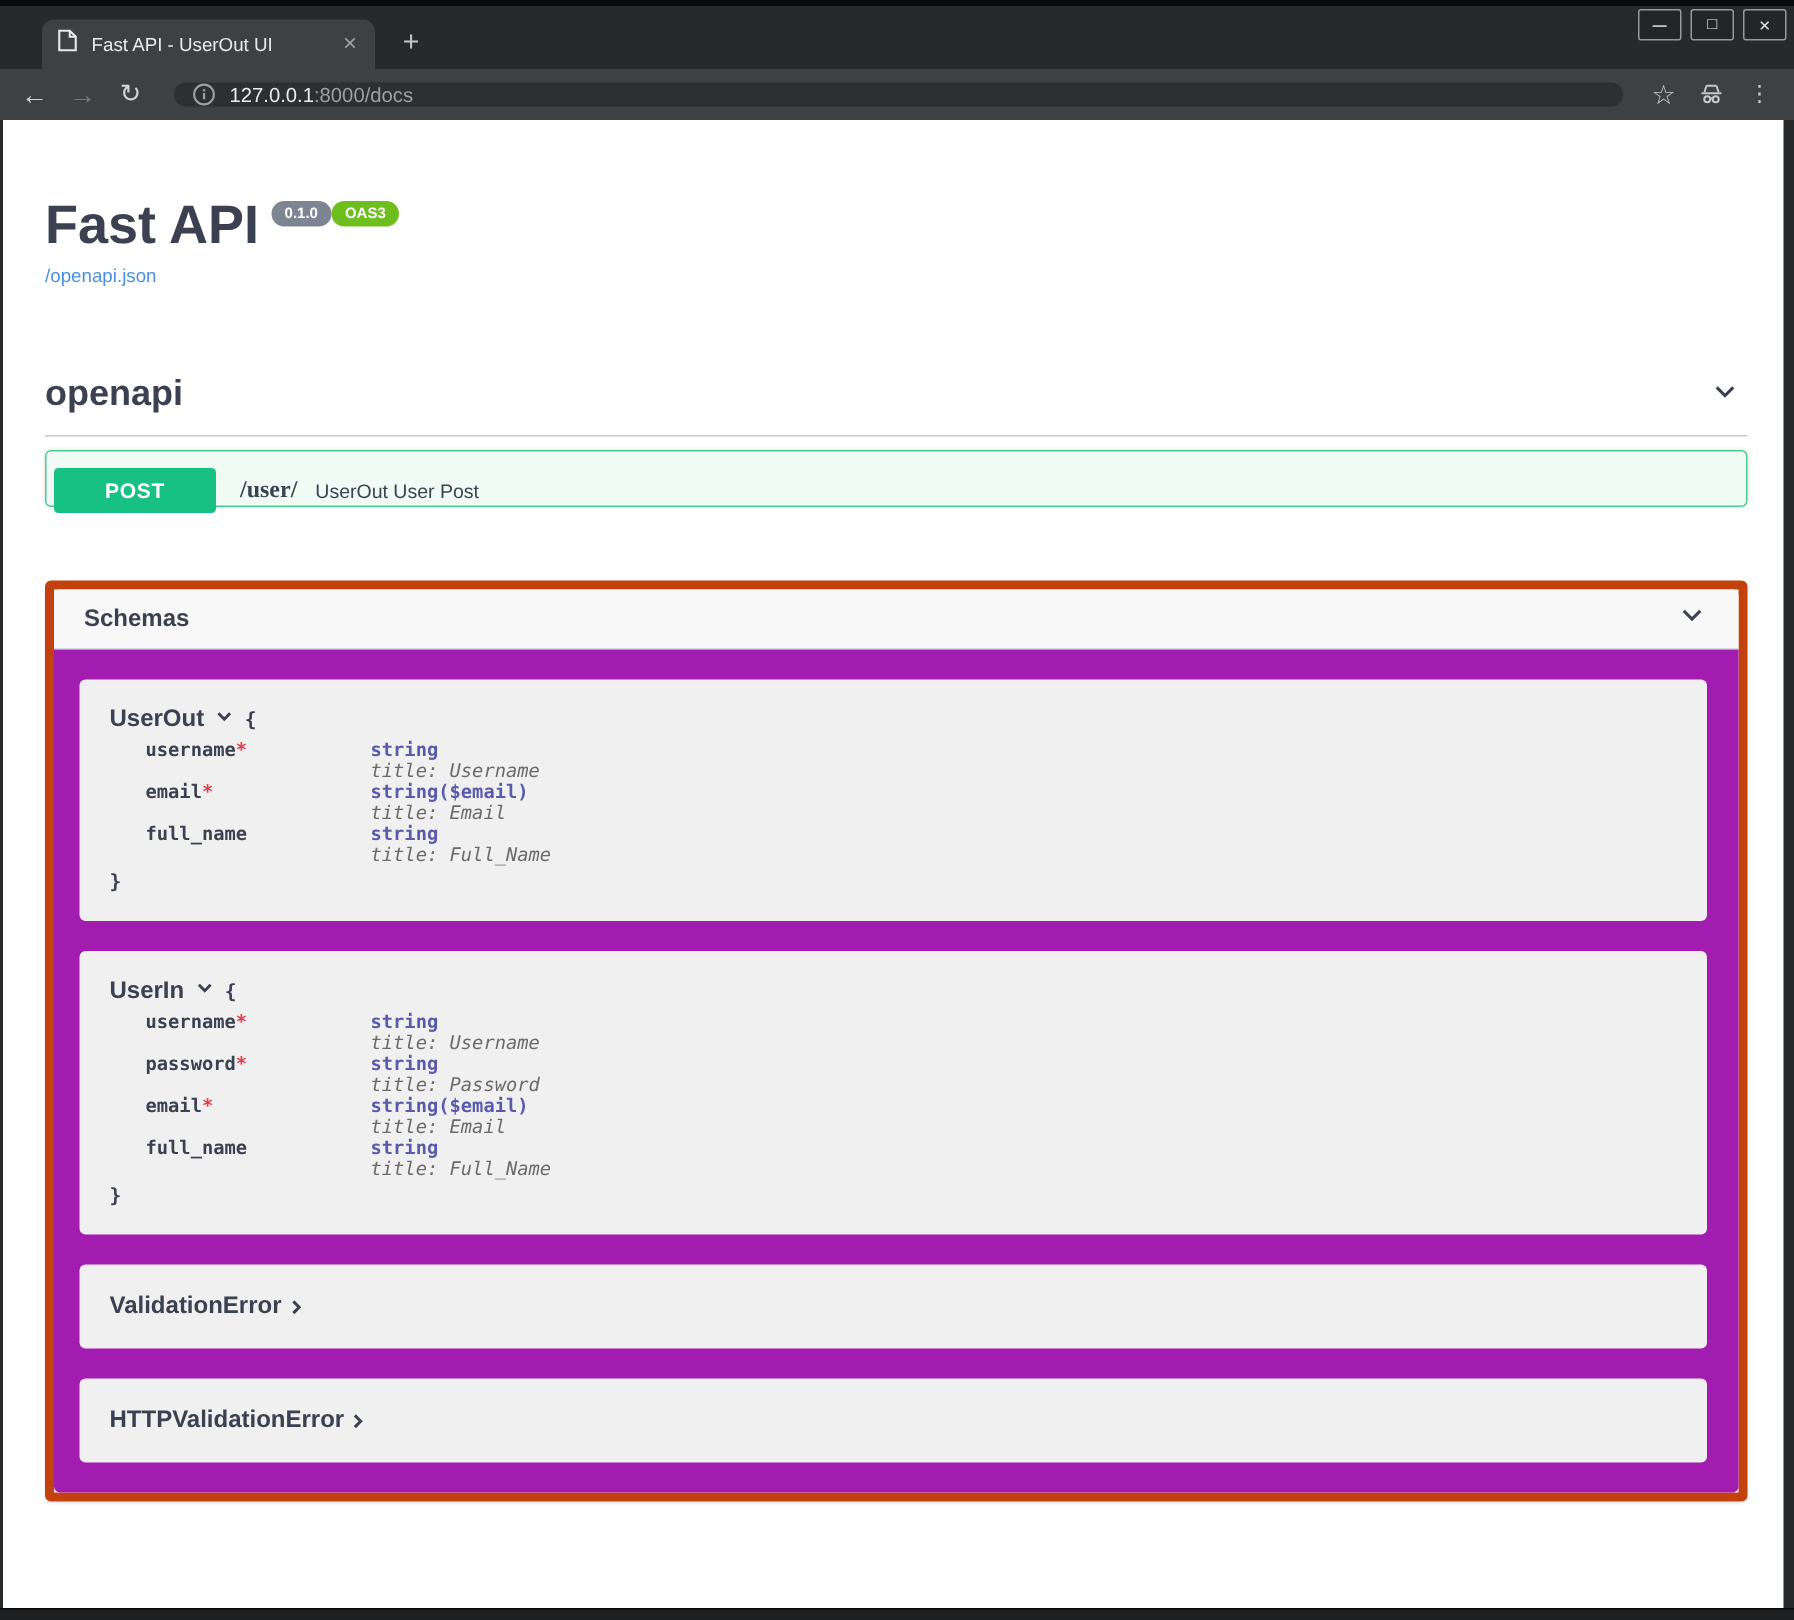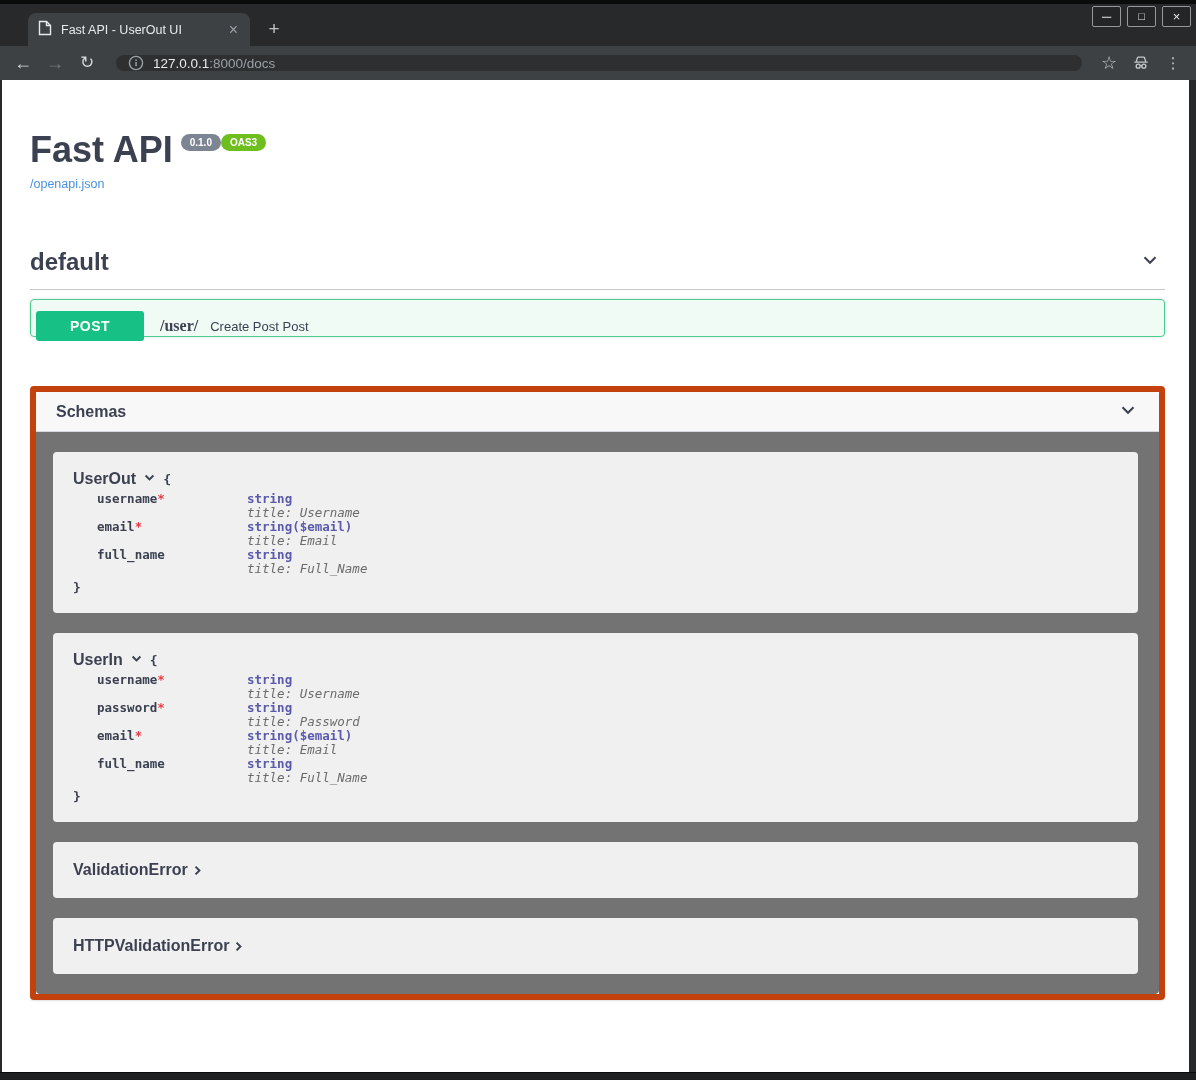--- a/index.html
+++ b/index.html
@@ -60,21 +60,21 @@
              padding:16px 10px 0 5px; cursor:pointer; }
   .method-btn { background:#17c085; color:#fff; font-weight:bold; font-size:14px; border-radius:3px;
                 padding:7px 0; width:108px; text-align:center; letter-spacing:.5px; }
   .op-path { font-family:Liberation Serif, serif; font-weight:bold; font-size:16px; margin-left:16px; color:#3b4151; }
   .op-summary { font-size:13px; margin-left:12px; color:#3b4151; }
 
   .schemas { margin-top:49px; border:6px solid #c2410c; border-radius:4px; box-shadow:0 1px 2px rgba(0,0,0,.12); }
   .schemas-header { height:40px; background:#f8f8f9; border-bottom:1px solid #d5d8dc; border-radius:4px 4px 0 0;
                     display:flex; align-items:center; justify-content:space-between; padding:0 20px; cursor:pointer; }
   .schemas-header h4 { font-size:16px; font-weight:bold; margin:0; color:#3b4151; }
-  .schemas-body { padding:20px 21px 20px 17px; background:#737373; border-radius:0 0 4px 4px; }
+  .schemas-body { padding:20px 21px 20px 17px; background:#a21caf; border-radius:0 0 4px 4px; }
 
   .model-box { background:#f0f0f0; border-radius:4px; margin-bottom:20px; padding:18px 20px; }
   .model-title-row { display:flex; align-items:center; gap:7px; }
   .model-title { font-size:16px; font-weight:bold; color:#3b4151; cursor:pointer; }
   .brace { font-family:"DejaVu Sans Mono", monospace; font-weight:bold; font-size:13px; color:#3b4151; }
   .close-brace { display:block; margin-top:4px; }
 
   .props { margin:4px 0 0 24px; border-spacing:0; }
   .props td { padding:0 0 0 0; vertical-align:top; }
   .prop-name-cell { width:150px; font-family:"DejaVu Sans Mono", monospace; font-size:12.5px;
@@ -145,32 +145,32 @@
 
       <div class="info">
         <h1 class="api-title"><span>Fast API</span><span class="badges">
               <span class="badge ver">0.1.0</span>
               <span class="badge oas">OAS3</span>
             </span></h1>
         <a class="spec-link">/openapi.json</a>
       </div>
 
       <div class="tag-row">
-        <h3>default</h3>
+        <h3>openapi</h3>
         <span class="chev">
           <svg width="22" height="22" viewBox="0 0 20 20">
               <path d="M5 7.5 l5 5 5-5" fill="none" stroke="#3b4151" stroke-width="1.8"></path>
             </svg>
         </span>
       </div>
 
       <div class="opblock">
         <span class="method-btn">POST</span>
         <span class="op-path">/user/</span>
-        <span class="op-summary">Create Post Post</span>
+        <span class="op-summary">UserOut User Post</span>
       </div>
 
       <div class="schemas">
         <div class="schemas-header">
           <h4>Schemas</h4>
           <span class="chev">
             <svg width="22" height="22" viewBox="0 0 20 20">
                 <path d="M5 7.5 l5 5 5-5" fill="none" stroke="#3b4151" stroke-width="1.8"></path>
               </svg>
           </span>

